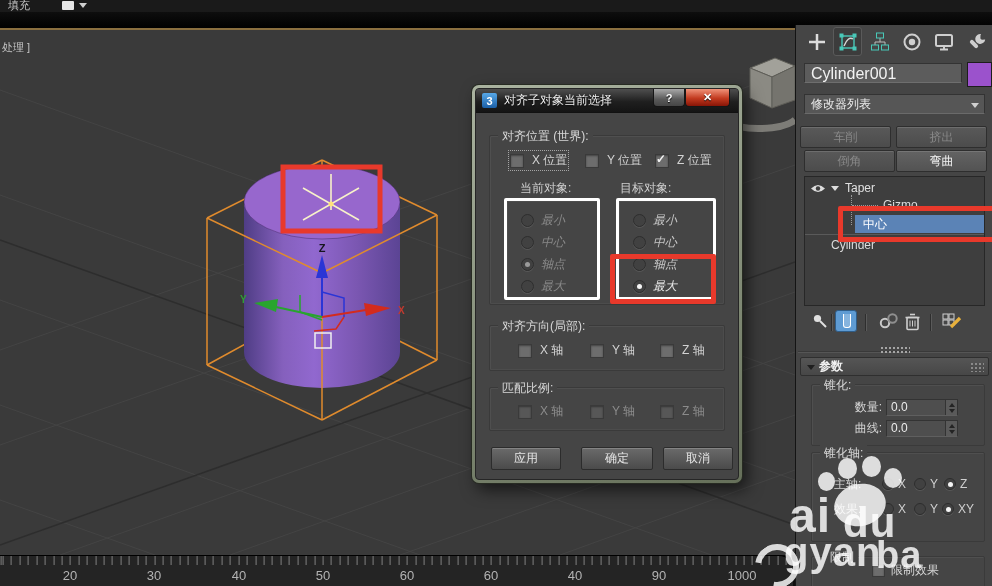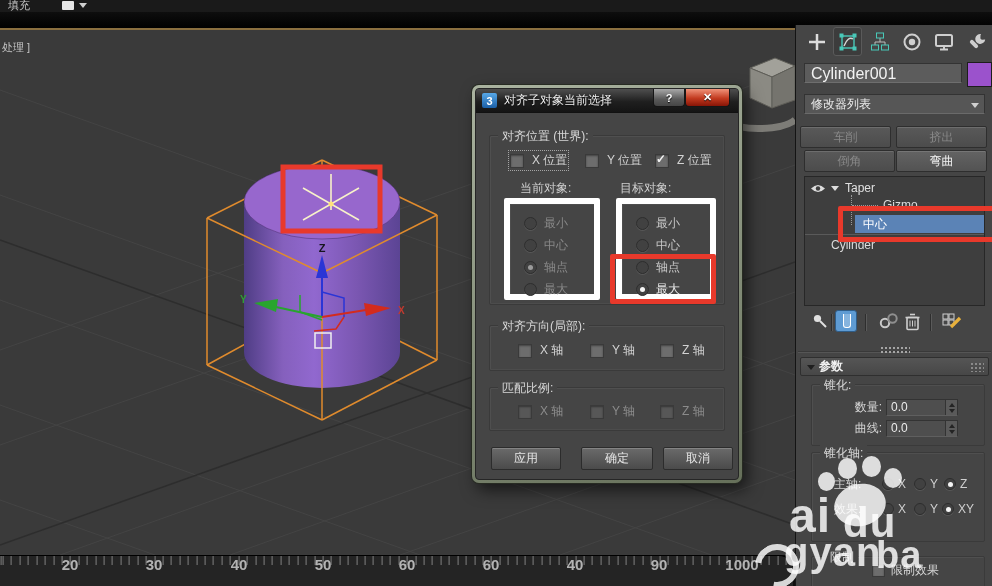--- a/index.html
+++ b/index.html
@@ -13,21 +13,21 @@
   .tb-caret{position:absolute;left:79px;top:3px;width:0;height:0;border-left:4px solid transparent;border-right:4px solid transparent;border-top:5px solid #cfcfcf;}
   .toolband{position:absolute;left:0;top:12px;width:992px;height:16px;background:linear-gradient(#0e0e0e,#000);}
   .goldline{position:absolute;left:0;top:28px;width:795px;height:2px;background:#8a6f3f;}
   
   .viewport{position:absolute;left:0;top:30px;width:795px;height:525px;background:#3a3a3a;overflow:hidden;}
   .vp-label{position:absolute;left:2px;top:10px;font-size:11px;color:#c4c4c4;}
   
   .ruler{position:absolute;left:0;top:555px;width:793px;height:31px;background:#242424;border-top:1px solid #000;border-top-right-radius:14px;overflow:hidden;}
   .ticks{position:absolute;left:0;top:0;width:100%;height:9px;
          background:repeating-linear-gradient(to right,#7f7f7f 0 1px,transparent 1px 8.42px);background-position:2.6px 0;}
-  .tl{position:absolute;top:0;transform:translateX(-50%);font-size:15px;color:#b3b3b3;font-weight:bold;}
+  .tl{position:absolute;top:12px;transform:translateX(-50%);font-size:13px;color:#b3b3b3;}
   
   .dialog{position:absolute;left:472px;top:85px;width:270px;height:398px;z-index:20;
           background:linear-gradient(160deg,#aab3a0,#66705a);border-radius:7px;padding:3px;box-sizing:border-box;
           box-shadow:0 0 0 1px #272b22, 5px 7px 16px rgba(0,0,0,.6);}
   .dlg-inner{position:relative;width:100%;height:100%;background:#454545;border:1px solid #262626;border-radius:4px;box-sizing:border-box;overflow:hidden;}
   .dlg-titlebar{position:relative;height:23px;background:linear-gradient(#4e4e4e,#1f1f1f 55%,#141414);display:flex;align-items:center;border-bottom:1px solid #111;}
   .dlg-icon{width:15px;height:15px;margin-left:6px;background:linear-gradient(#57a8e8,#1b5fa6);border-radius:2px;color:#fff;
             font-size:11px;font-weight:bold;display:flex;align-items:center;justify-content:center;}
   .dlg-title{margin-left:7px;font-size:12px;color:#f0f0f0;text-shadow:0 1px 2px #000;}
   .caption-btn{position:absolute;top:0;height:17px;border:1px solid #161616;border-top:none;border-radius:0 0 4px 4px;
@@ -44,21 +44,21 @@
   .dim .cb{background:#575757;}
   .dim span.lbl{color:#8b8b8b;}
   .focus-dotted{outline:1px dotted #a5a5a5;outline-offset:1px;}
   .rb{width:11px;height:11px;border-radius:50%;background:#414141;border:1px solid #2d2d2d;box-shadow:0 1px 0 rgba(255,255,255,.1);flex:none;position:relative;}
   .rb.sel::after{content:"";position:absolute;left:3px;top:3px;width:5px;height:5px;border-radius:50%;background:#f5f5f5;}
   .rb-row{display:flex;align-items:center;height:22px;}
   .rb-row span.lbl{margin-left:7px;color:#c6c6c6;}
   .rb-row.dimrow .rb.sel::after{background:#9b9b9b;}
   .rb-row.dimrow span.lbl{color:#888;}
   .rb-row.brightrow span.lbl{color:#e8e8e8;}
-  .subgrp{position:absolute;border:6px solid #ffffff;box-shadow:1px 1px 0 rgba(255,255,255,.05) inset;border-radius:2px;padding:8px 0 0 14px;box-sizing:border-box;}
+  .subgrp{position:absolute;border:3px solid #ffffff;box-shadow:1px 1px 0 rgba(255,255,255,.05) inset;border-radius:2px;padding:8px 0 0 14px;box-sizing:border-box;font-style:italic;}
   .anno{border:5px solid #e8392b;position:absolute;z-index:6;border-radius:2px;}
   .dlg-btn{position:absolute;height:21px;background:linear-gradient(#6a6a6a,#4b4b4b);border:1px solid #2c2c2c;border-radius:2px;color:#e6e6e6;
            font-size:12px;display:flex;align-items:center;justify-content:center;box-shadow:inset 0 1px 0 rgba(255,255,255,.18);}
   
   .panel{position:absolute;left:795px;top:25px;width:197px;height:561px;background:#454545;border-left:1px solid #141414;overflow:hidden;font-size:12px;}
   .tabsel{position:absolute;left:37px;top:2px;width:29px;height:29px;background:#3c3c3c;border:1px solid #5a5a5a;border-radius:3px;box-sizing:border-box;}
   .tab{position:absolute;top:6px;width:22px;height:22px;display:flex;align-items:center;justify-content:center;}
   .namefield{position:absolute;left:8px;top:38px;width:158px;height:20px;background:#5c5c5c;border:1px solid #333;border-bottom-color:#6e6e6e;
              color:#f2f2f2;font-size:16px;line-height:20px;padding-left:6px;box-sizing:border-box;}
   .swatch{position:absolute;left:171px;top:37px;width:23px;height:23px;background:#9b52cc;border:1px solid #1d1d1d;}

